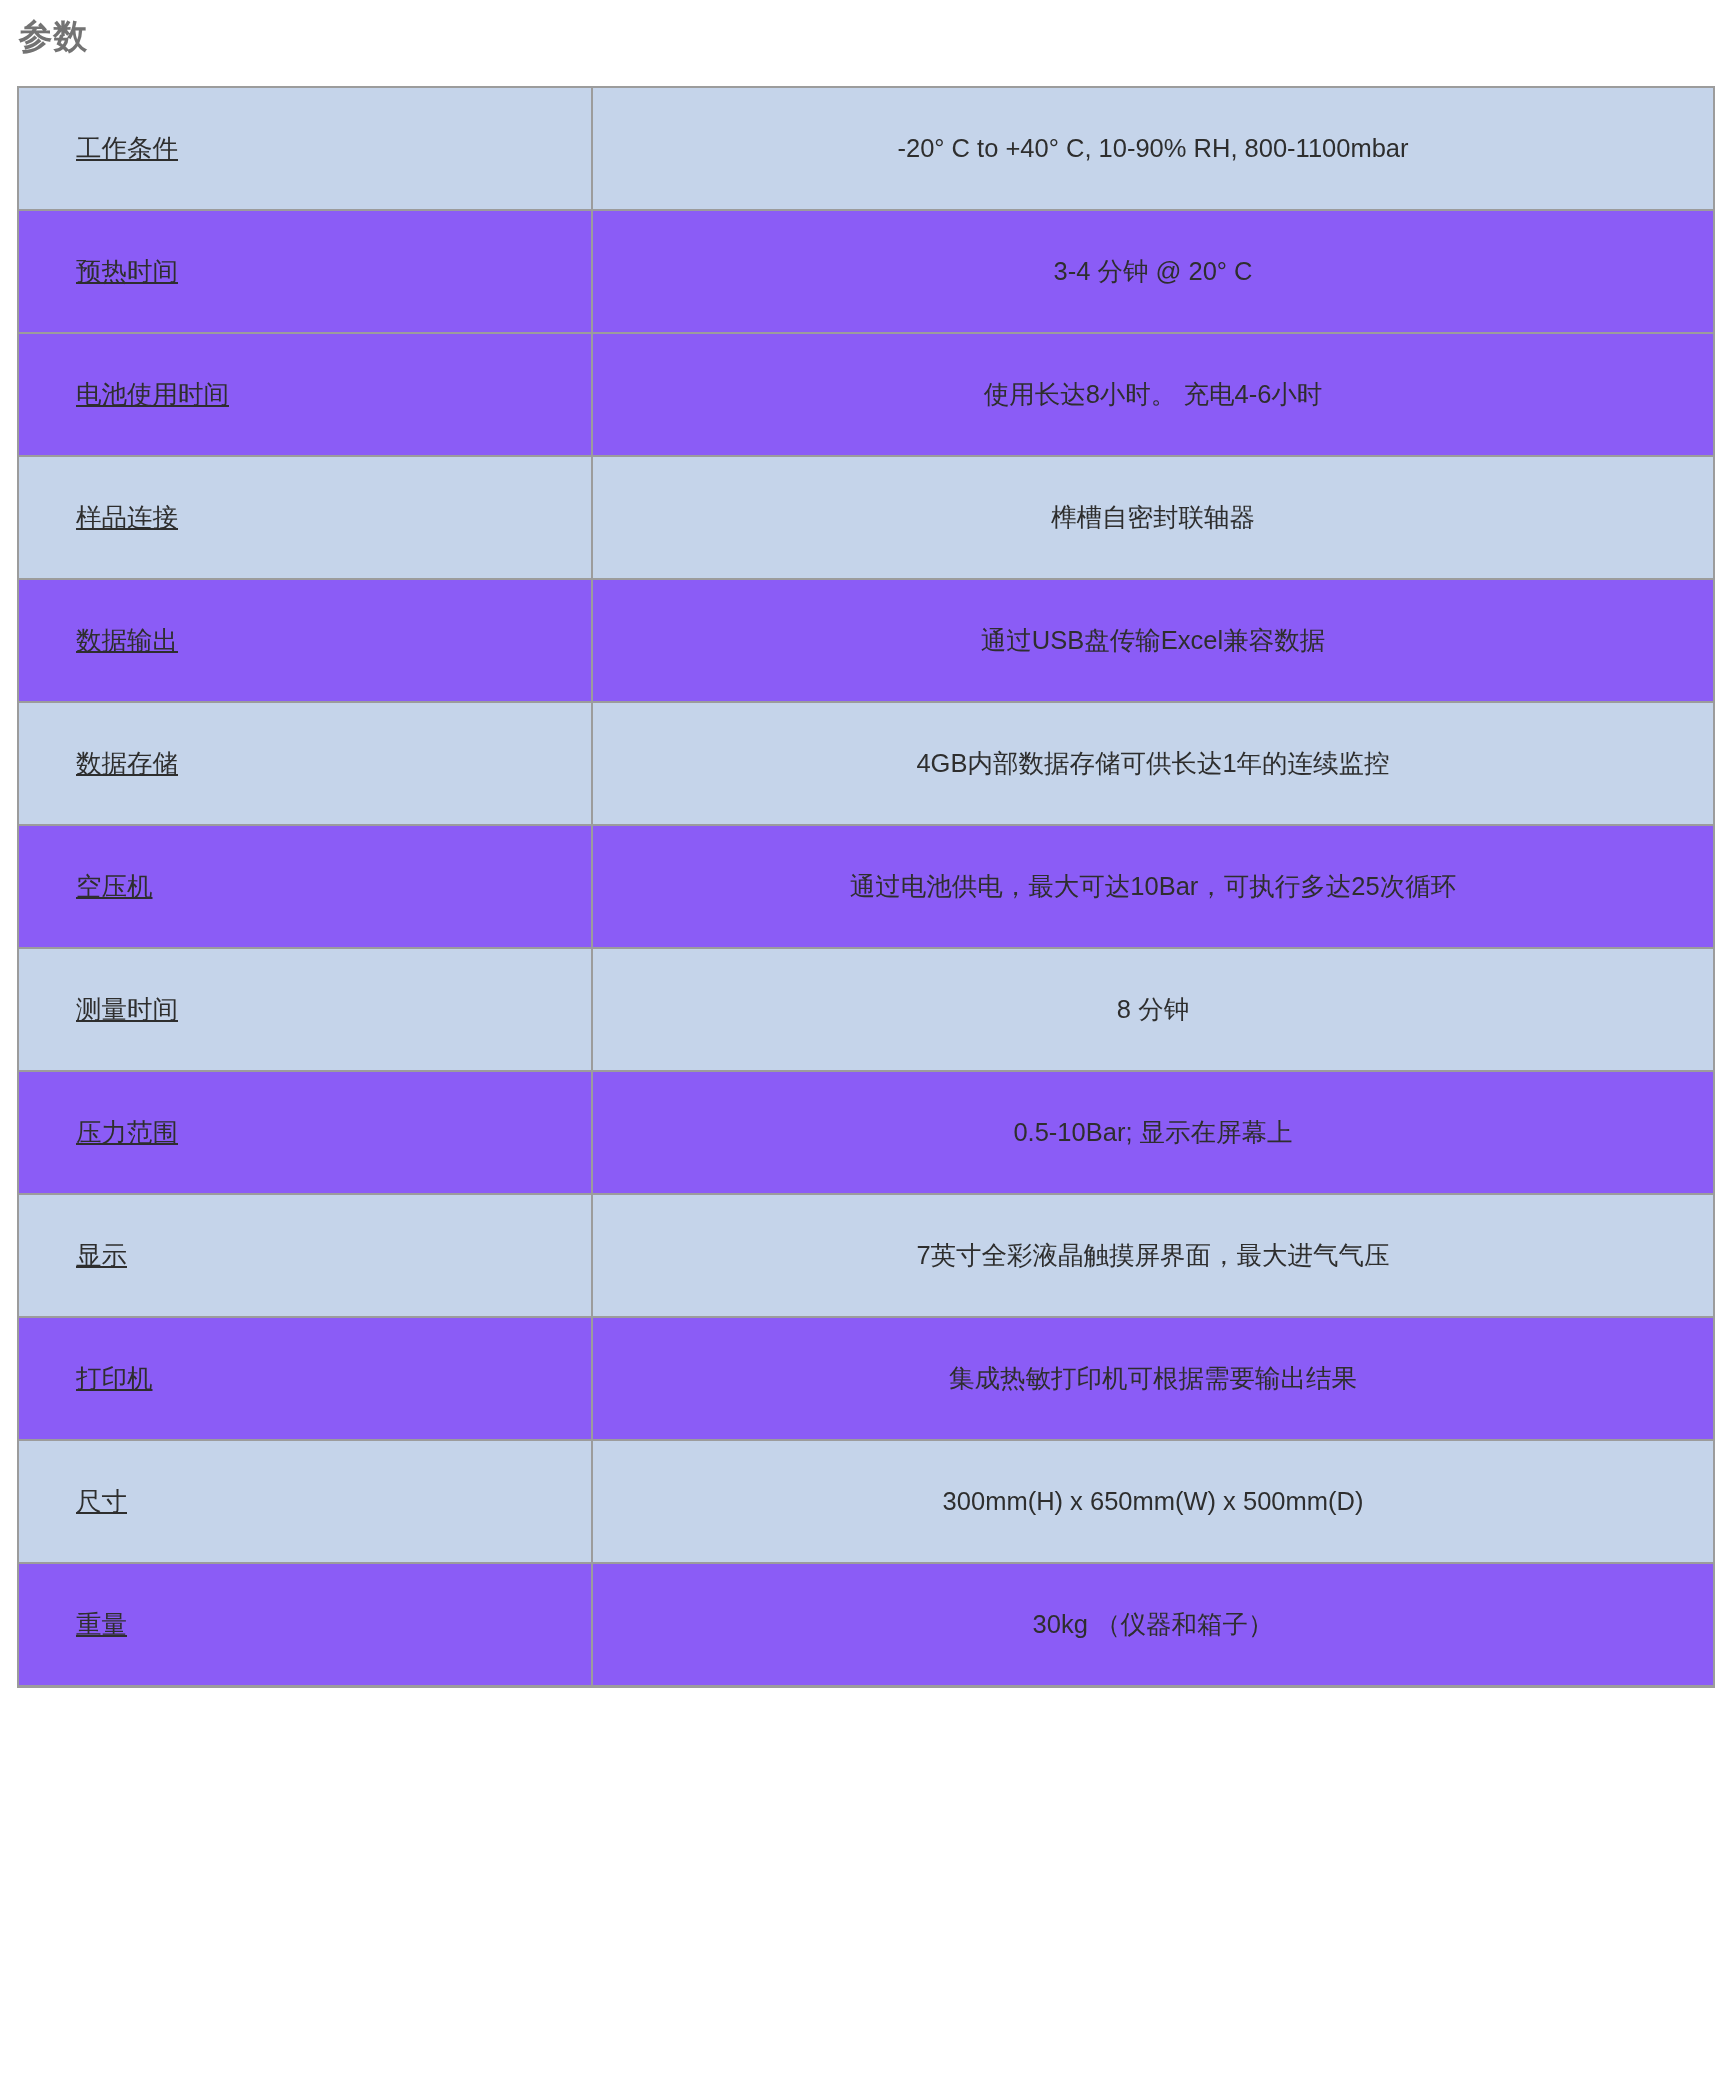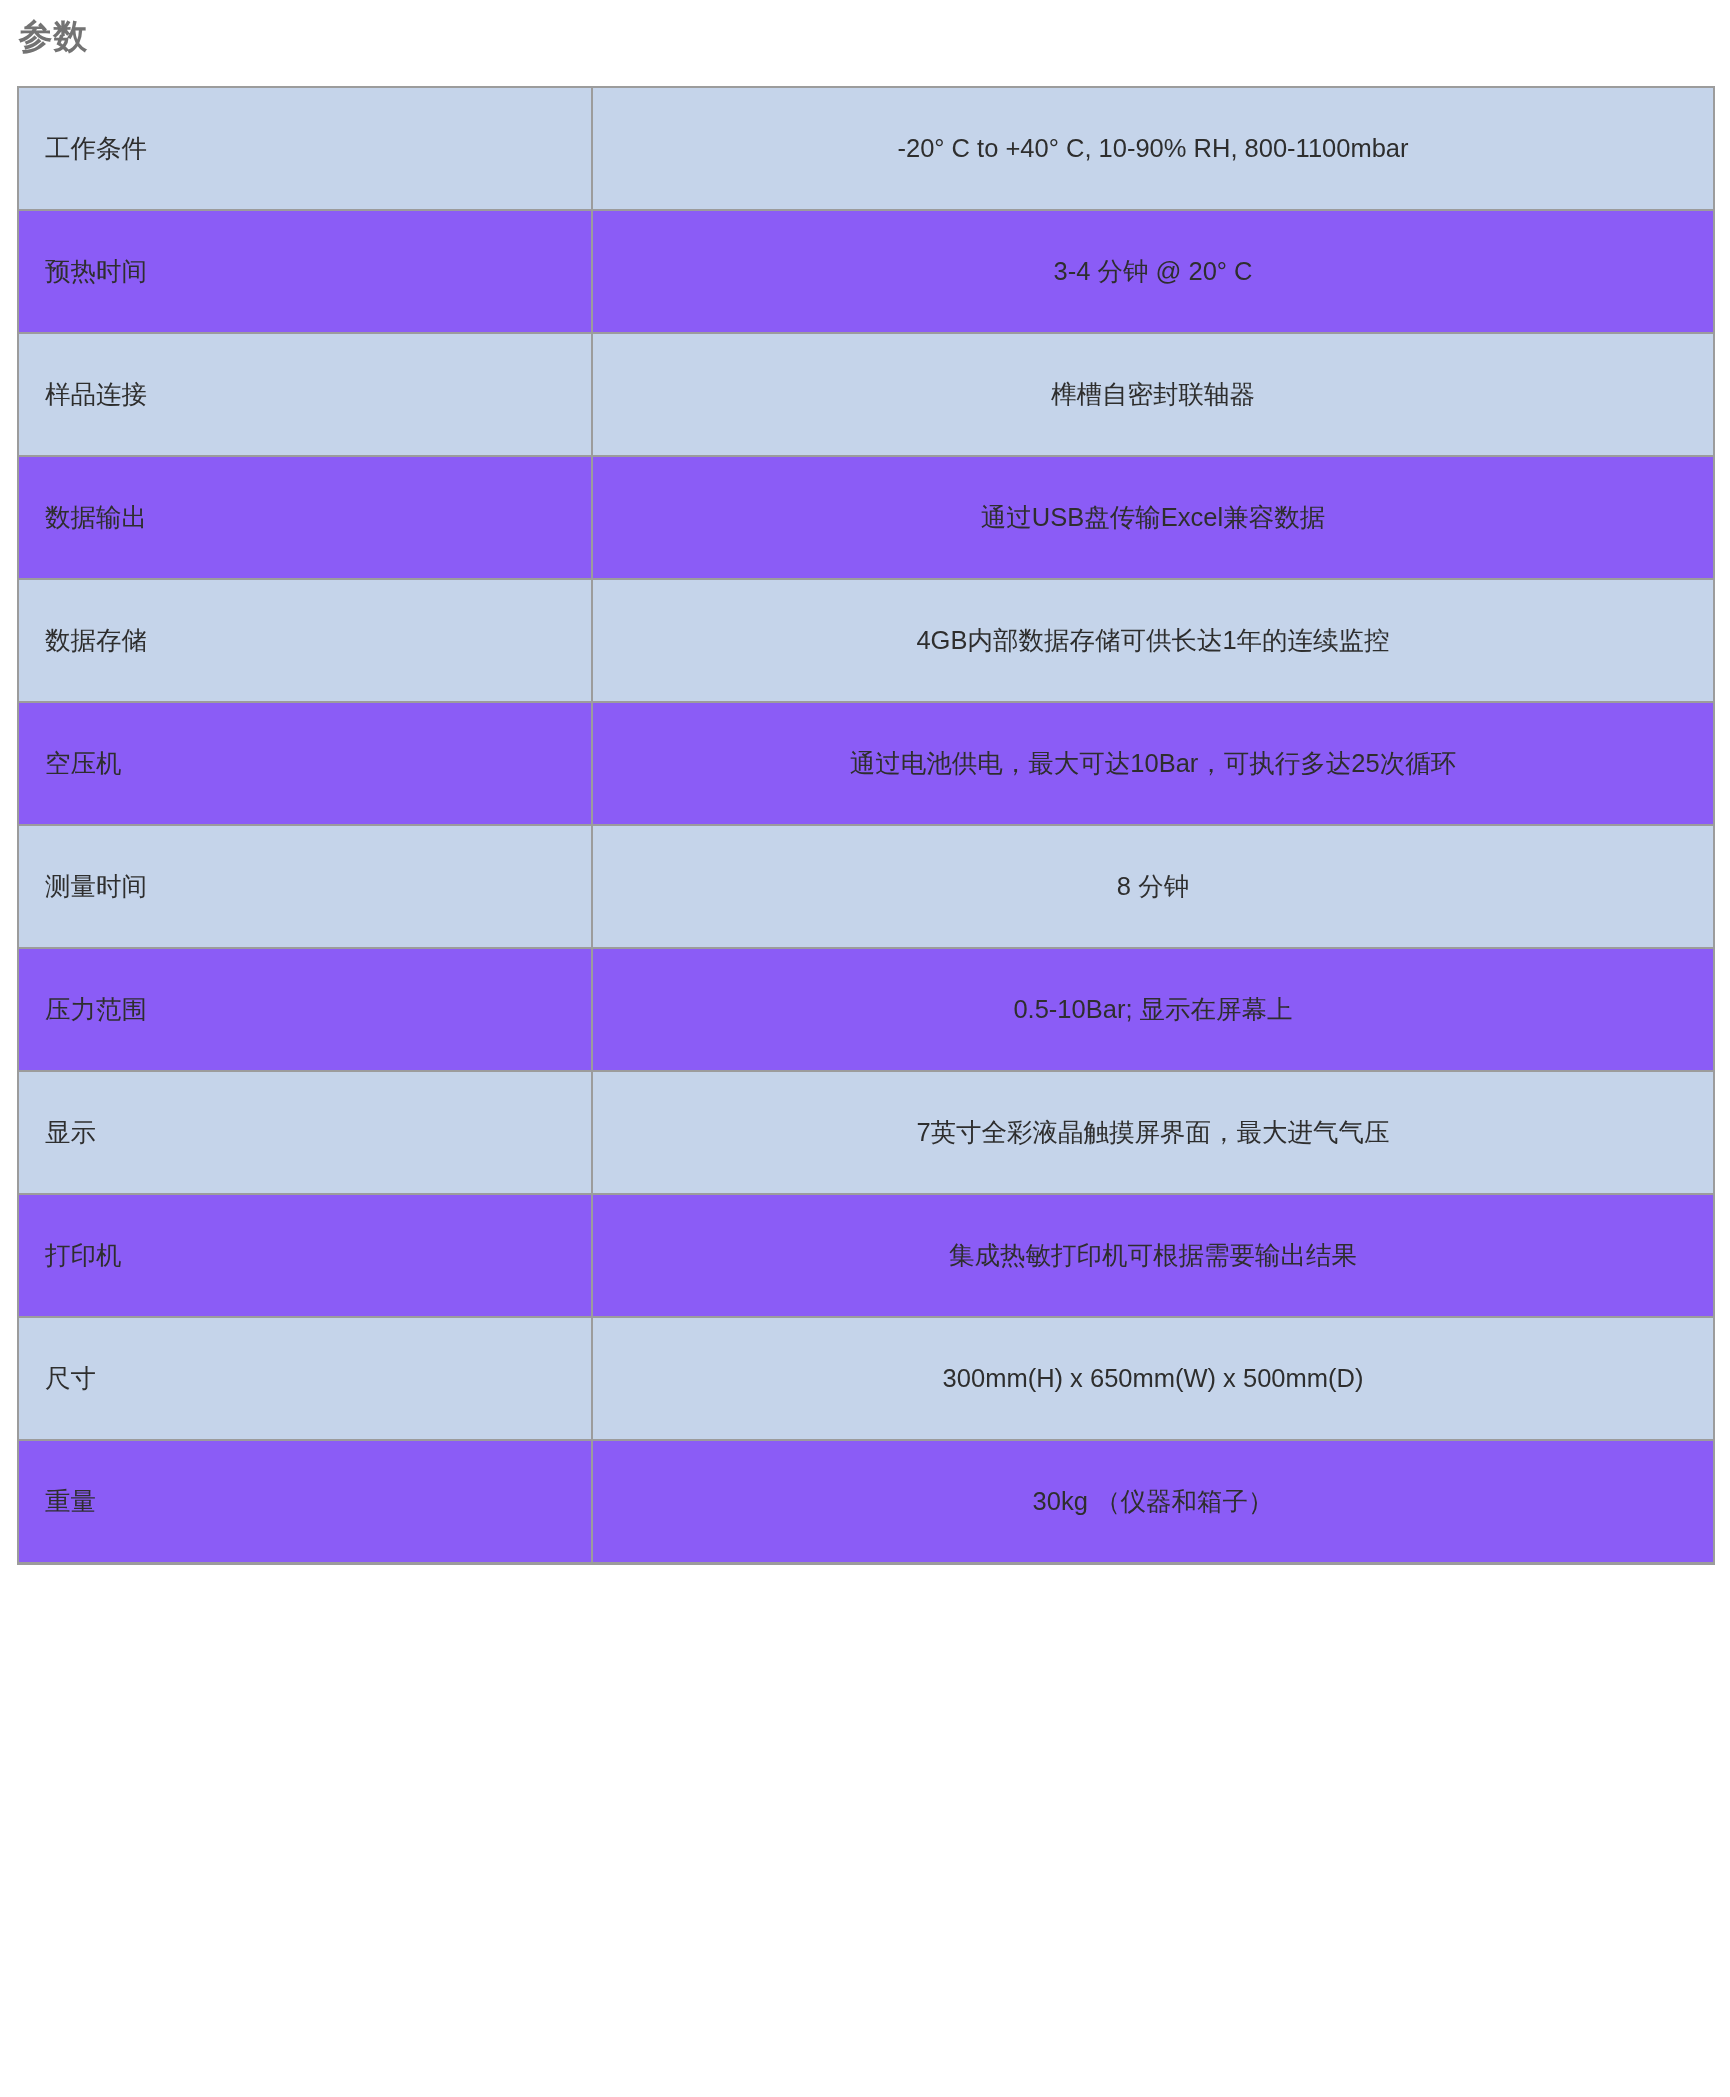--- a/index.html
+++ b/index.html
@@ -34,21 +34,22 @@
   td {
     border: 2.2px solid #9c9c9c;
     height: 119px;
     font-size: 25.5px;
     color: #2e2e2e;
     background: #8b5cf6;
     font-weight: 400;
   }
   td.label-cell {
     text-align: left;
-    padding-left: 26px;
+    padding-left: 57px;
+    text-decoration: underline;
   }
   td.value-cell {
     text-align: center;
     padding: 0 2px;
   }
   tr.shaded td {
     background: #c5d4ea;
   }
   table.spec-table { border-bottom: 3px solid #9c9c9c; }
 </style>
@@ -64,20 +65,24 @@
       <col class="c2">
     </colgroup>
     <tbody id="spec-rows">
         <tr class="shaded">
           <td class="label-cell">工作条件</td>
           <td class="value-cell">-20° C to +40° C, 10-90% RH, 800-1100mbar</td>
         </tr>
         <tr>
           <td class="label-cell">预热时间</td>
           <td class="value-cell">3-4 分钟 @ 20° C</td>
+        </tr>
+        <tr>
+          <td class="label-cell">电池使用时间</td>
+          <td class="value-cell">使用长达8小时。 充电4-6小时</td>
         </tr>
         <tr class="shaded">
           <td class="label-cell">样品连接</td>
           <td class="value-cell">榫槽自密封联轴器</td>
         </tr>
         <tr>
           <td class="label-cell">数据输出</td>
           <td class="value-cell">通过USB盘传输Excel兼容数据</td>
         </tr>
         <tr class="shaded">

